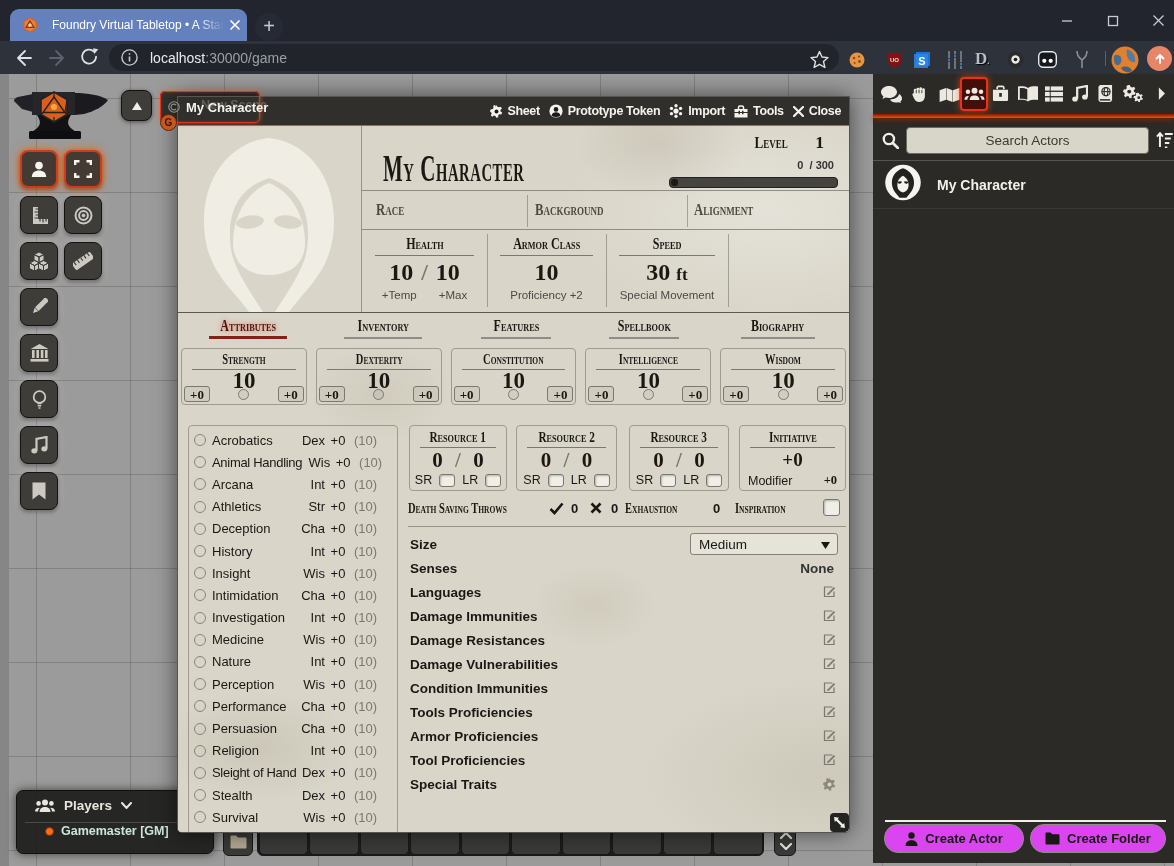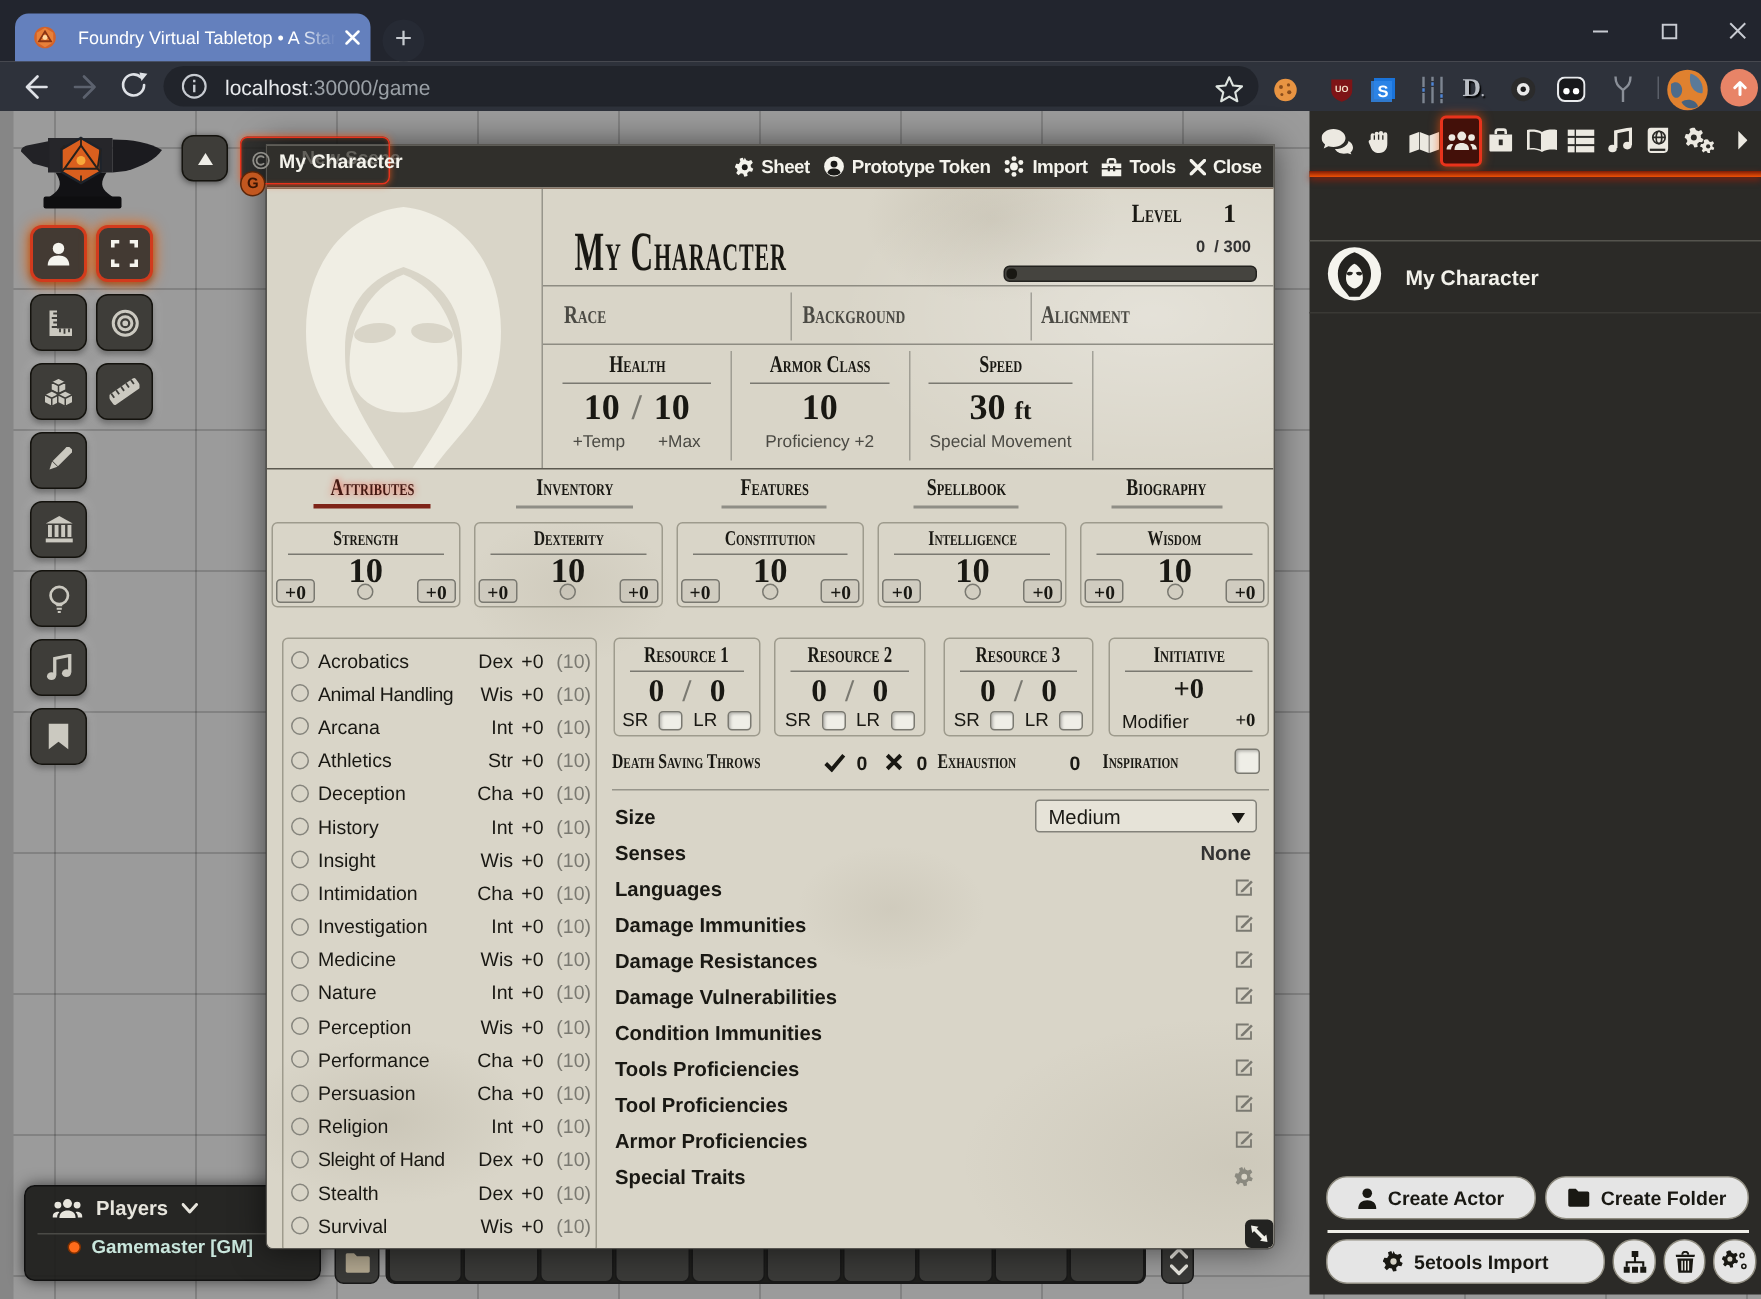--- a/index.html
+++ b/index.html
@@ -50,21 +50,21 @@
                     radial-gradient(ellipse 260px 140px at 96% 92%, rgba(120,112,90,.12), transparent 70%);
 }
 .hline { position:absolute; background:#7a7971; height:1px; }
 .vline { position:absolute; background:#7a7971; width:1px; }
 .box { position:absolute; border:1px solid #9e9b8d; border-radius:4px; }
 .modbox { border:1px solid #7a7971; border-radius:3px; background:rgba(0,0,0,.04); font-family:"Liberation Serif",serif; font-weight:bold; font-size:13px; text-align:center; }
 .chk { border:1px solid #7a7971; border-radius:3px; background:#efeee7; box-shadow:inset 1px 1px 2px rgba(0,0,0,.25); }
 
 
 #sidebar { position:absolute; left:873px; top:74px; width:301px; height:789px; background:#2b2a27; color:#f0f0e0; }
-.sbtn { background:#e5e5e5; border:1px solid #8f8c80; border-radius:14px; color:#191813; font-weight:bold; font-size:13px; display:flex; align-items:center; justify-content:center; }
+.sbtn { background:#d946ef; border:1px solid #8f8c80; border-radius:14px; color:#191813; font-weight:bold; font-size:13px; display:flex; align-items:center; justify-content:center;margin-top:40px; }
 .hbtn { display:flex; align-items:center; gap:5px; white-space:nowrap; }
 .abil { position:relative; flex:1; text-align:center; }
 .al { font-family:"Liberation Serif",serif; font-variant:small-caps; font-weight:bold; font-size:14px; margin-top:3px; }
 .au { height:1px; background:#7a7971; margin:1px 10px 0; }
 .an { font-family:"Liberation Serif",serif; font-weight:bold; font-size:23px; line-height:22px; }
 .ar { position:absolute; left:2px; right:2px; bottom:2px; display:flex; align-items:center; justify-content:space-between; }
 .modbox { width:26px; height:16px; line-height:15px; }
 .acirc { width:11px; height:11px; border:1px solid #7a7971; border-radius:50%; background:rgba(0,0,0,.03); }
 .skrow { display:flex; align-items:center; height:22.2px; font-size:13px; }
 .skc { width:12px; height:12px; border:1px solid #86857d; border-radius:50%; margin-right:6px; flex-shrink:0; }
@@ -501,21 +501,21 @@
           <div class="au"></div>
           <div class="an">10</div>
           <div class="ar">
             <span class="modbox">+0</span>
             <span class="acirc"></span>
             <span class="modbox">+0</span>
           </div>
         </div>
     </div>
 
-    <div class="box" style="left:10px;top:300px;width:210px;height:410px;padding:3px 3px 0 5px">
+    <div class="box" style="left:10px;top:300px;width:210px;height:410px;padding:3px 20px 0 5px">
       <div class="skrow">
           <span class="skc"></span>
           <span class="skn">Acrobatics</span>
           <span class="ska">Dex</span>
           <span class="skm">+0</span>
           <span class="skp">(10)</span>
         </div>
       <div class="skrow">
           <span class="skc"></span>
           <span class="skn" style="letter-spacing:-.3px">Animal Handling</span>
@@ -747,28 +747,28 @@
             </svg></span>
         </div>
       <div class="trow">
           <span>Tools Proficiencies</span>
           <span class="ted"><svg width="13" height="12" viewBox="0 0 13 12">
               <path d="M9.5 1 H1.5 V10.5 H11 V5.5" fill="none" stroke="#7a7971" stroke-width="1.2"></path>
               <path d="M4.5 7.5 L11 1 L12.2 2.2 L5.7 8.7 L4 9 Z" fill="#7a7971"></path>
             </svg></span>
         </div>
       <div class="trow">
-          <span>Tool Proficiencies</span>
+          <span>Armor Proficiencies</span>
           <span class="ted"><svg width="13" height="12" viewBox="0 0 13 12">
               <path d="M9.5 1 H1.5 V10.5 H11 V5.5" fill="none" stroke="#7a7971" stroke-width="1.2"></path>
               <path d="M4.5 7.5 L11 1 L12.2 2.2 L5.7 8.7 L4 9 Z" fill="#7a7971"></path>
             </svg></span>
         </div>
       <div class="trow">
-          <span>Armor Proficiencies</span>
+          <span>Tool Proficiencies</span>
           <span class="ted"><svg width="13" height="12" viewBox="0 0 13 12">
               <path d="M9.5 1 H1.5 V10.5 H11 V5.5" fill="none" stroke="#7a7971" stroke-width="1.2"></path>
               <path d="M4.5 7.5 L11 1 L12.2 2.2 L5.7 8.7 L4 9 Z" fill="#7a7971"></path>
             </svg></span>
         </div>
       <div class="trow">
           <span>Special Traits</span>
           <span class="ted"><svg width="13" height="13" viewBox="0 0 16 16">
               <path d="M8 0 L9.2 2.2 A6 6 0 0 1 10.9 2.9 L13.3 2 L14.6 4.3 L12.8 6.1 A6 6 0 0 1 13 8 L15 9.2 L14 11.6 L11.5 11.3 A6 6 0 0 1 10 12.7 L10.3 15.2 L7.7 15.7 L6.7 13.4 A6 6 0 0 1 4.8 13 L2.9 14.6 L1 12.8 L2.2 10.6 A6 6 0 0 1 1.3 8.9 L-0.2 8 L1 5.1 L3.2 5.3 A6 6 0 0 1 4.4 3.4 L3.8 1 L6.3 0 L7.3 2.2 Z" fill="#8a897f"></path>
               <circle cx="8" cy="8" r="2.4" fill="#d9d5c8"></circle>
@@ -853,20 +853,31 @@
         <circle cx="6.5" cy="7" r="2.1" fill="#2b2a27"></circle>
         <path d="M16.5 8.5 L17.3 9.9 A3.8 3.8 0 0 1 18.4 10.3 L19.9 9.7 L20.8 11.2 L19.6 12.3 A3.8 3.8 0 0 1 19.7 13.5 L21 14.3 L20.3 15.8 L18.7 15.6 A3.8 3.8 0 0 1 17.8 16.4 L18 18 L16.4 18.3 L15.7 16.8 A3.8 3.8 0 0 1 14.5 16.6 L13.3 17.6 L12.1 16.4 L12.9 15 A3.8 3.8 0 0 1 12.3 14 L10.8 13.4 L11.6 11.6 L13 11.7 A3.8 3.8 0 0 1 13.8 10.5 L13.4 9 L15 8.3 Z" fill="#ece9e1"></path>
         <circle cx="16.6" cy="13.4" r="1.5" fill="#2b2a27"></circle>
       </svg>
     <svg class="abs" style="left:285px;top:13px" width="7" height="13" viewBox="0 0 8 14">
         <polygon points="1,0 8,7 1,14" fill="#ece9e1"></polygon>
       </svg>
   </div>
   <div style="position:absolute;left:0;top:40px;width:301px;height:4px;background:linear-gradient(180deg,#7e1c06,#ef5106);box-shadow:0 2px 5px rgba(170,30,5,.7)"></div>
 
+  <div style="position:absolute;left:0;top:49px;width:301px;height:34px;display:flex;align-items:center">
+    <svg style="margin-left:9px" width="17" height="17" viewBox="0 0 17 17">
+        <circle cx="7" cy="7" r="5.2" fill="none" stroke="#f0efe8" stroke-width="2.4"></circle>
+        <path d="M11 11 L16 16" stroke="#f0efe8" stroke-width="2.8" stroke-linecap="round"></path>
+      </svg>
+    <div style="margin-left:7px;width:247px;height:27px;background:#d8d5c9;border:1px solid #6b6a62;border-radius:4px;display:flex;align-items:center;justify-content:center;color:#3a3933;font-size:13.5px">Search Actors</div>
+    <svg style="margin-left:7px" width="18" height="16" viewBox="0 0 18 16">
+        <path d="M4 15 V1 M1 4.5 L4 1 L7 4.5" stroke="#f0efe8" stroke-width="2" fill="none" stroke-linejoin="round"></path>
+        <path d="M9 2 H17 M9 6.5 H15 M9 11 H13.5 M9 15.5 H11.5" stroke="#f0efe8" stroke-width="2"></path>
+      </svg>
+  </div>
   <div style="position:absolute;left:0;top:86px;width:301px;height:1px;background:#55544e"></div>
 
   <div style="position:absolute;left:0;top:87px;width:301px;height:48px;border-bottom:1px solid #3a3935;display:flex;align-items:center">
     <svg style="margin-left:11px" width="38" height="42" viewBox="0 0 46 50">
       <circle cx="23" cy="22" r="21.5" fill="#f5f4ee"></circle>
       <g transform="translate(4.2,2) scale(0.206)">
         <path d="M91 13 C56 24 26 54 26 96 C26 128 38 148 54 166 C60 173 66 180 71 187 L111 187 C116 180 122 173 128 166 C144 148 156 128 156 96 C156 54 126 24 91 13 Z" fill="#23221f"></path>
         <path d="M58 114 C58 90 70 68 91 58 C112 68 124 90 124 114 C124 136 112 150 91 155 C70 150 58 136 58 114 Z" fill="#f5f4ee"></path>
         <path d="M59 95 Q72 85 86 93 Q81 106 68 104 Q60 100 59 95 Z" fill="#23221f"></path>
         <path d="M96 93 Q110 85 123 95 Q122 100 114 104 Q101 106 96 93 Z" fill="#23221f"></path>

